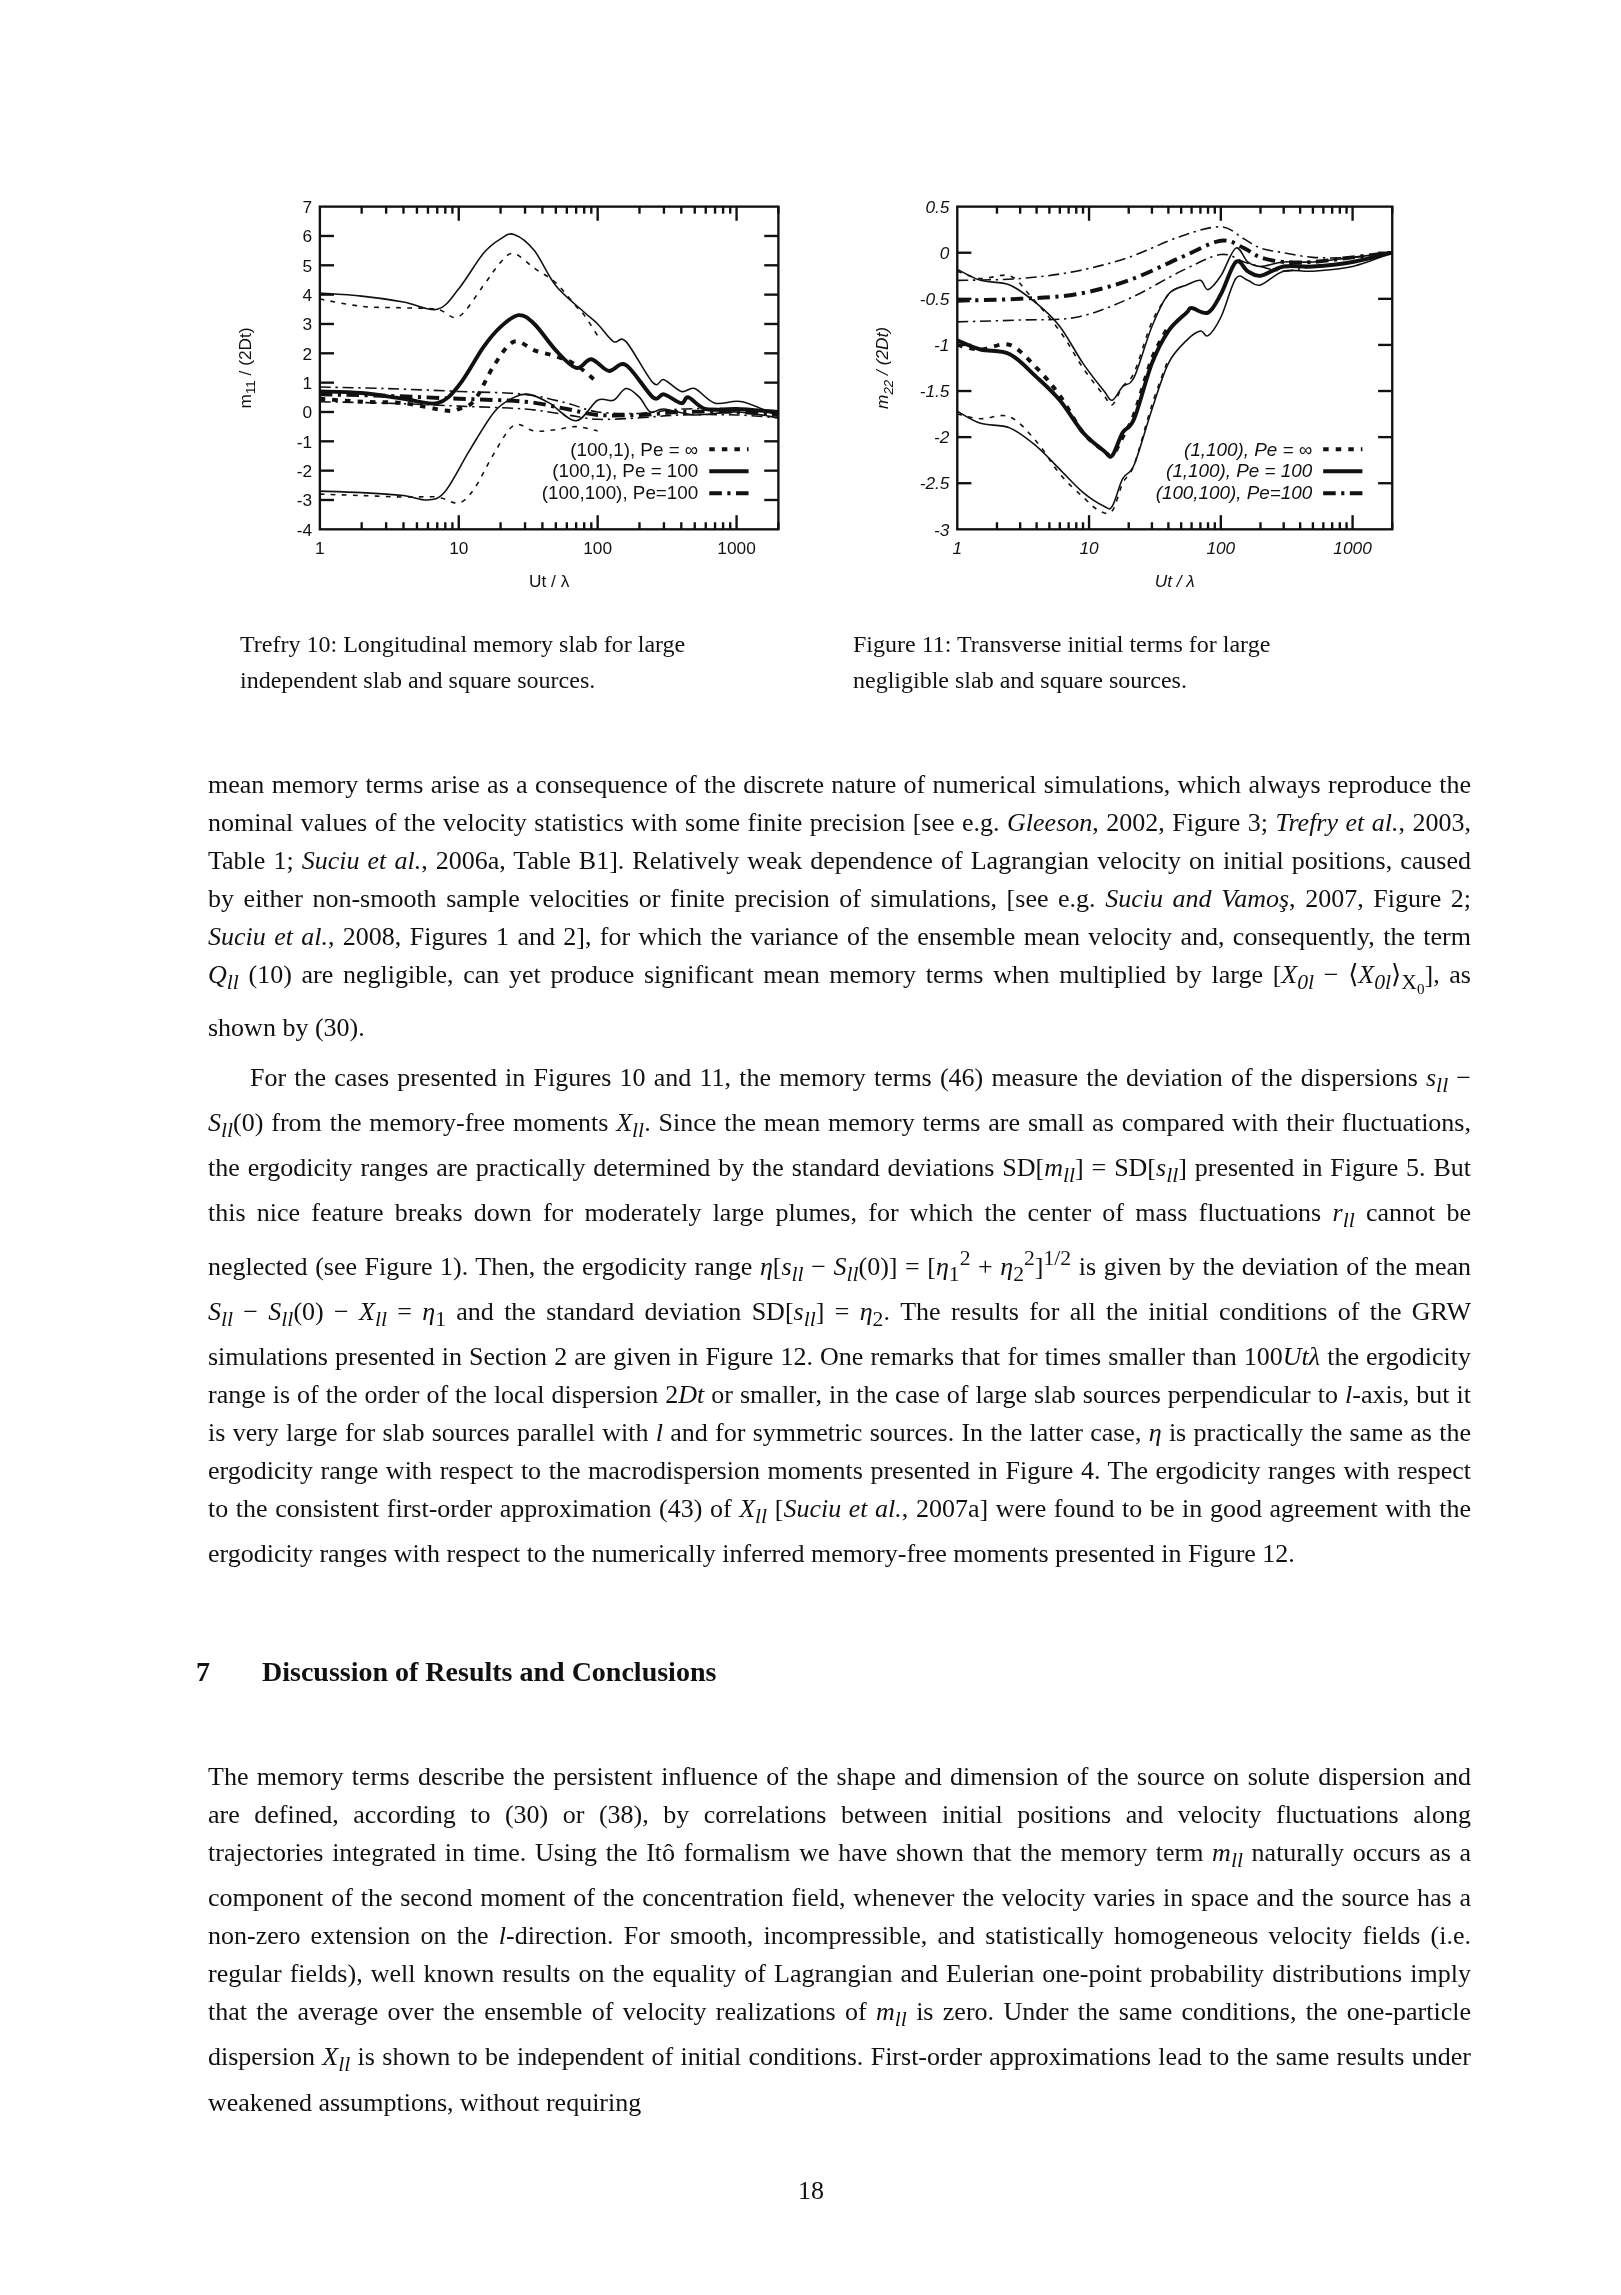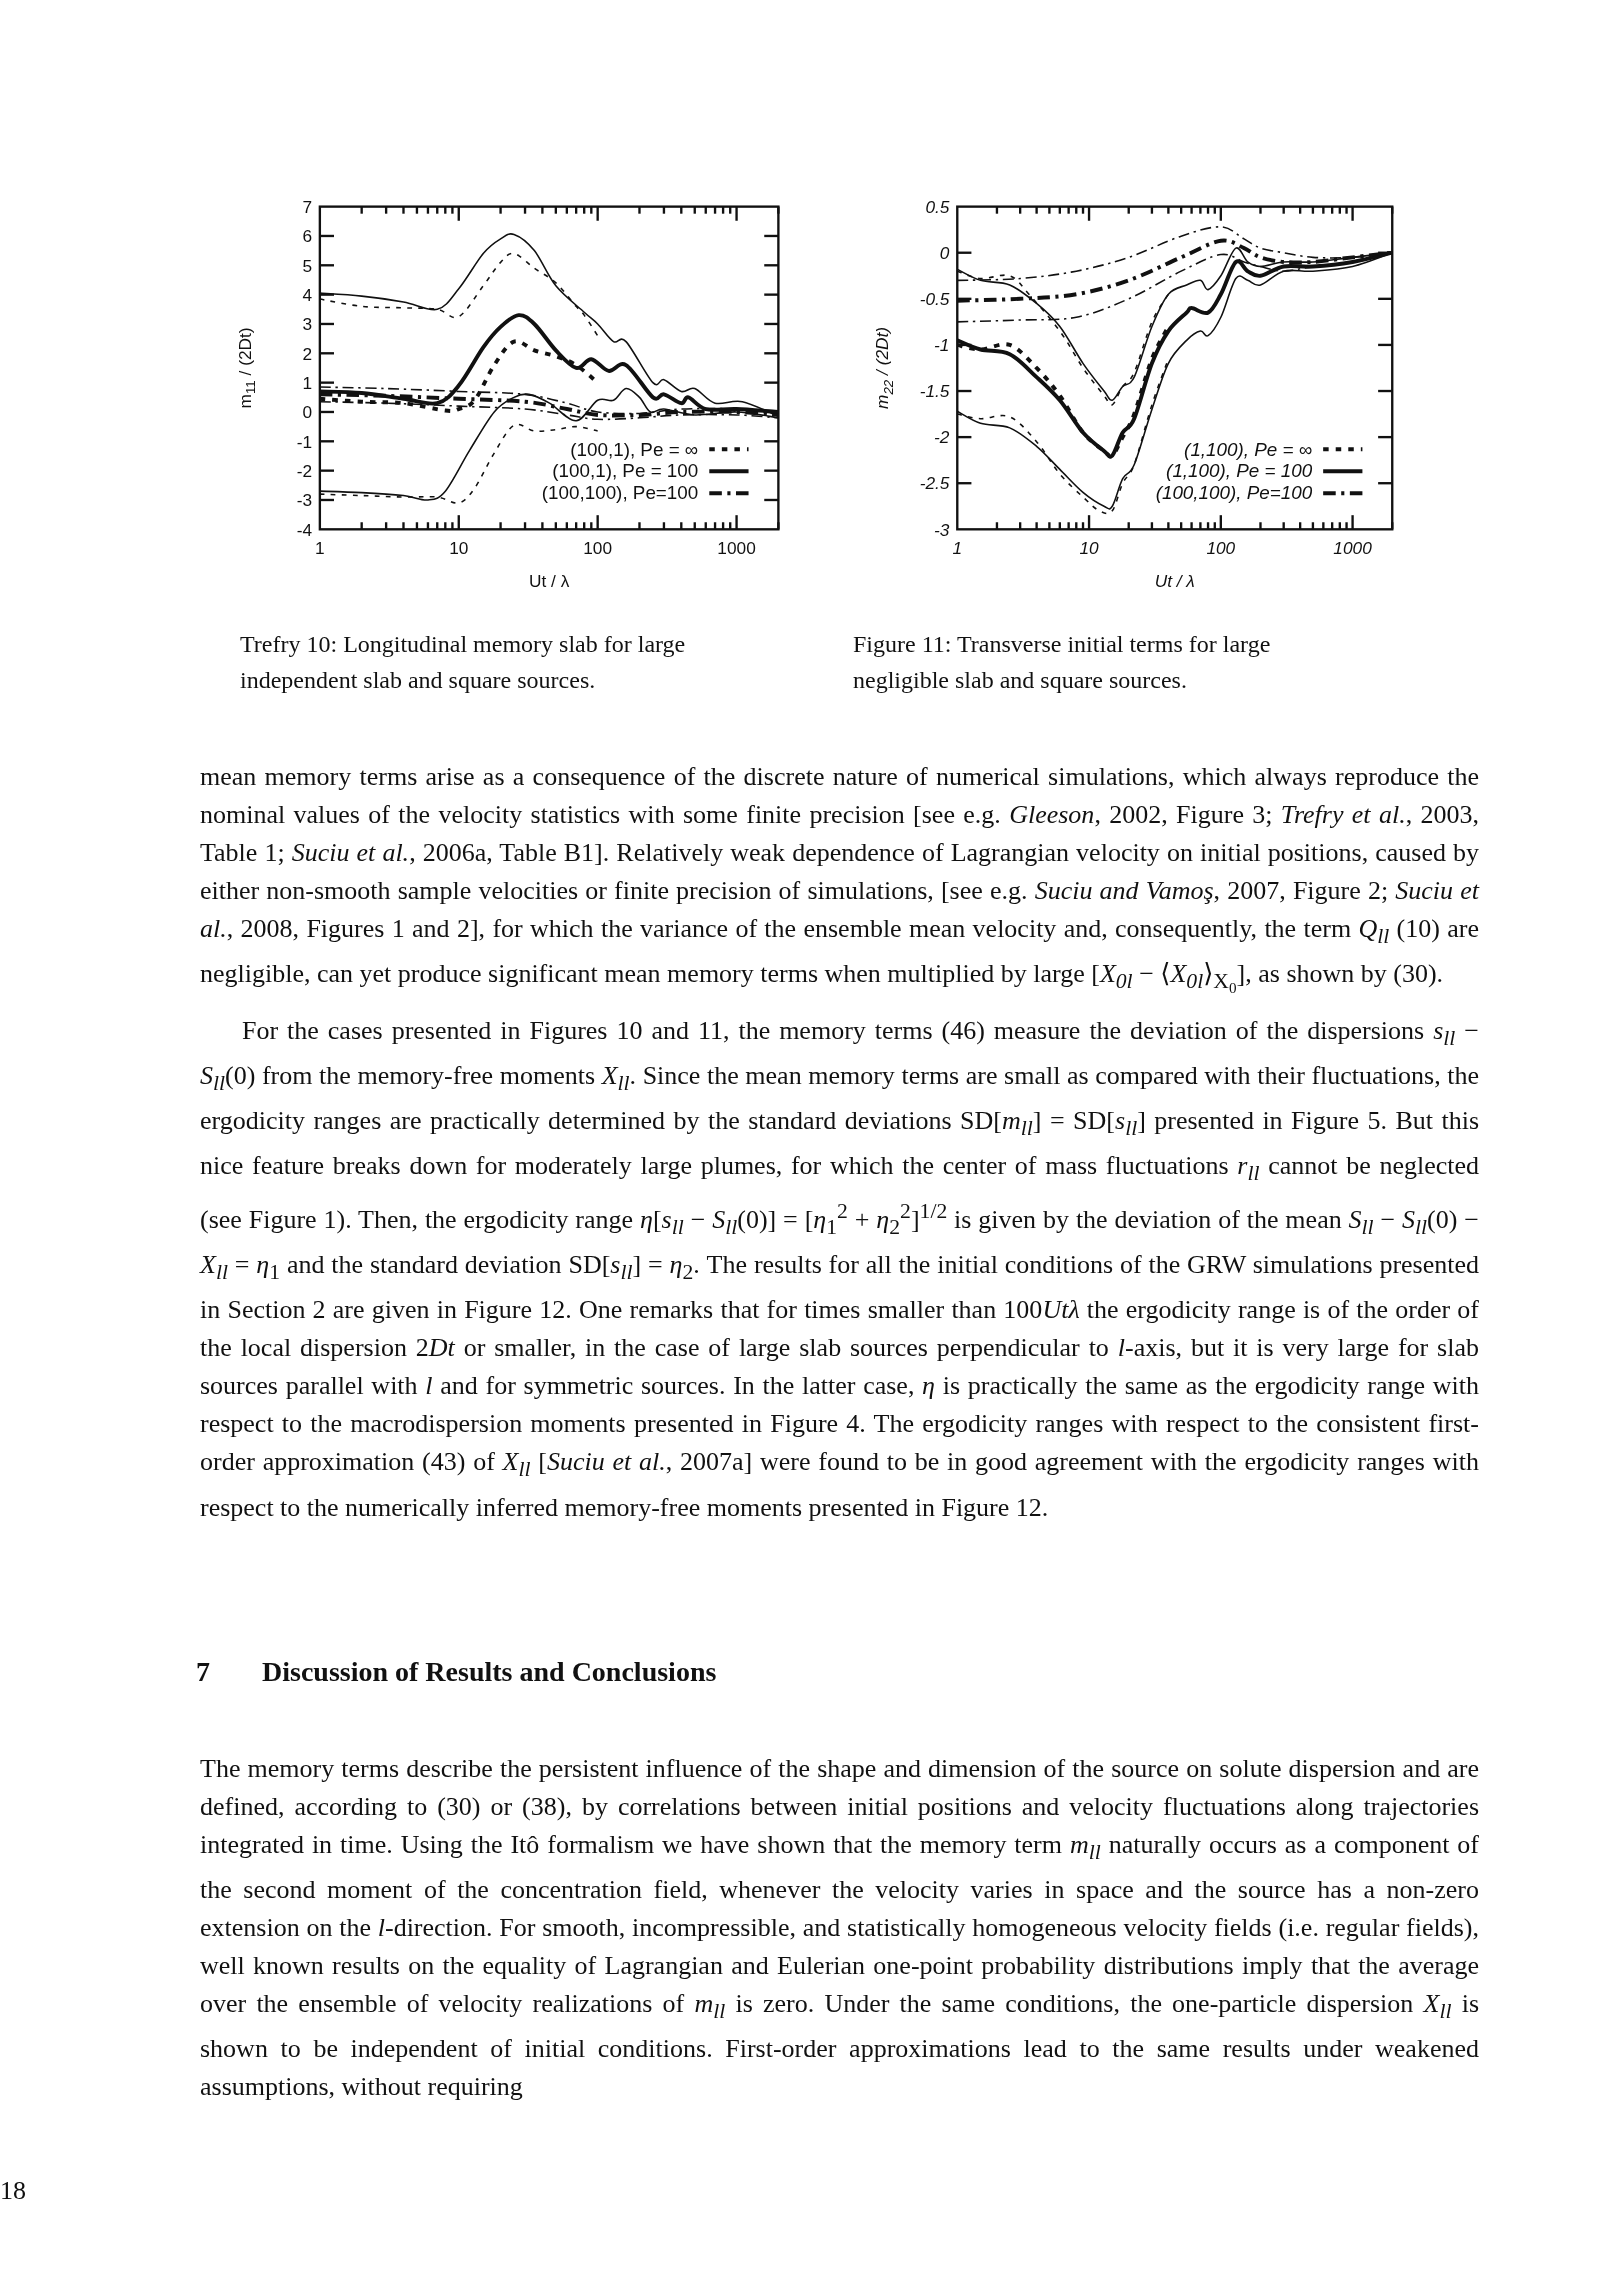--- a/index.html
+++ b/index.html
@@ -6,27 +6,27 @@
   body { width: 1622px; height: 2295px; position: relative; overflow: hidden;
          font-family: "DejaVu Serif", "Liberation Serif", serif; color: #111; }
   .plot { position: absolute; top: 157px; }
   .plot svg { display: block; overflow: visible; }
   .caption { position: absolute; top: 626px; width: 597px;
              font-family: "Liberation Serif", "DejaVu Serif", serif; font-size: 24px; line-height: 36px; color: #111; }
   .caption .lbl { letter-spacing: 0; }
   .body-text { position: absolute; left: 196px; width: 1287px;
                font-family: "Liberation Serif", "DejaVu Serif", serif; font-size: 26px; line-height: 38px;
                text-align: justify; color: #111; }
-  .body-text p { margin: 4px; }
+  .body-text p { margin: 12px; }
   .body-text p.indent { text-indent: 42px; }
   .body-text i { font-style: italic; }
   .heading { position: absolute; left: 196px; top: 1656px;
              font-family: "Liberation Serif", "DejaVu Serif", serif; font-weight: bold; font-size: 28px; color: #111; }
   .heading .num { display: inline-block; width: 66px; }
-  .page-number { position: absolute; left: 0; width: 1622px; top: 2176px; 
+  .page-number { position: absolute; left: 0; width: 1622px; top: 2176px; text-align: center;
                  font-family: "Liberation Serif", "DejaVu Serif", serif; font-size: 26px; }
   .axis-text { font-family: "Liberation Sans", "DejaVu Sans", sans-serif; font-size: 22px; fill: #111; }
   .legend-text { font-family: "Liberation Sans", "DejaVu Sans", sans-serif; font-size: 24px; fill: #111; }
 </style>
 </head>
 <body>
 
 <div class="plot" id="plot-fig10" style="left:228px;">
   <svg id="svg-fig10" width="581" height="440" viewBox="0 0 740 560">
       <defs>

